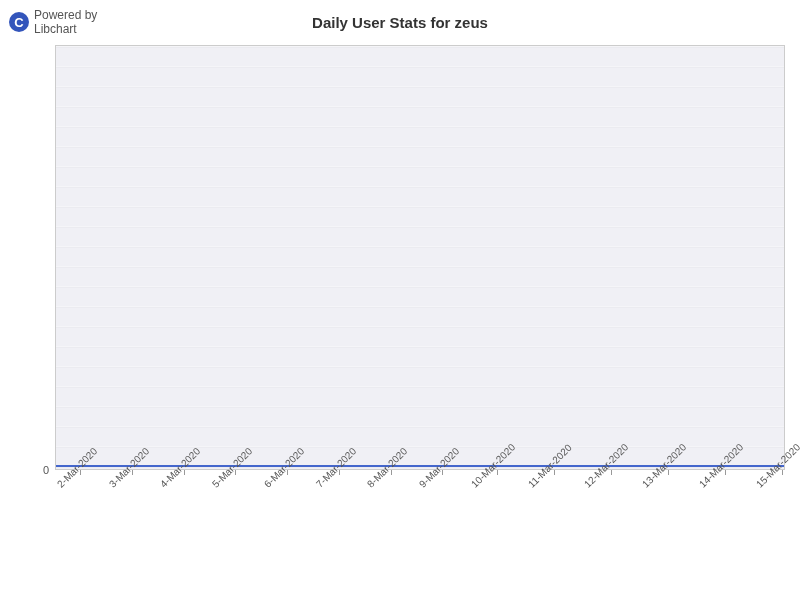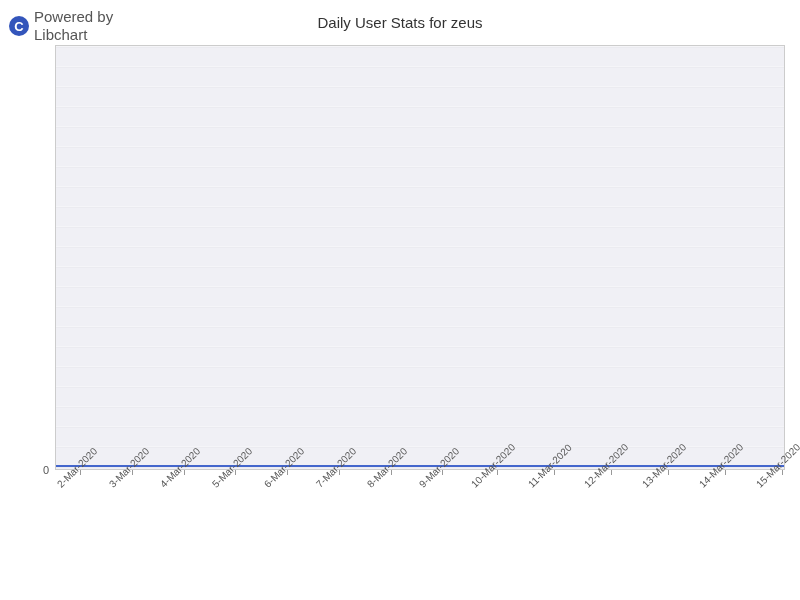--- a/index.html
+++ b/index.html
@@ -26,33 +26,33 @@
       align-items: center;
       gap: 4px;
     }
 
     .powered-by-logo {
       width: 22px;
       height: 22px;
     }
 
     .powered-by-text {
-      font-size: 15px;
+      font-size: 12px;
       color: #555;
       line-height: 1.2;
     }
 
     .chart-title {
       position: absolute;
       top: 14px;
       left: 0;
       right: 0;
       text-align: center;
       font-size: 15px;
-      font-weight: normal;
+      font-weight: bold;
       color: #333;
     }
 
     .chart-area {
       position: absolute;
       top: 45px;
       left: 55px;
       right: 15px;
       bottom: 130px;
       background: #fff;

